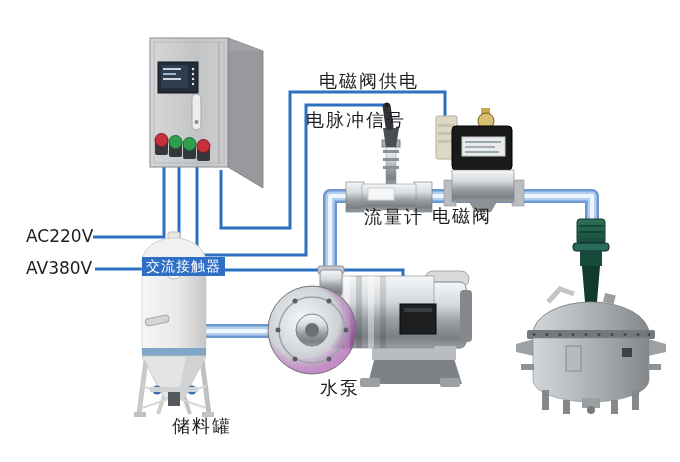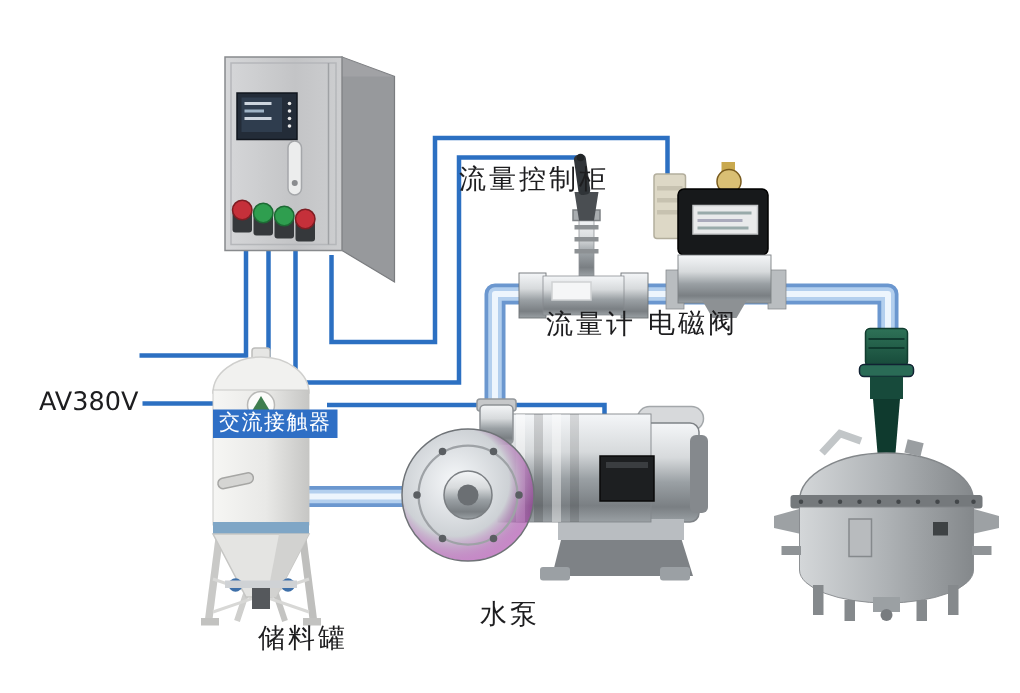--- a/index.html
+++ b/index.html
@@ -231,21 +231,23 @@
         <rect x="183" y="142" width="13" height="17" rx="2" fill="#35383b"></rect>
         <rect x="197" y="144" width="13" height="17" rx="2" fill="#35383b"></rect>
         <circle cx="161.5" cy="140" r="6.5" fill="#c5303a" stroke="#7e1d23"></circle>
         <circle cx="175.5" cy="142" r="6.5" fill="#2f9e4f" stroke="#1d6a34"></circle>
         <circle cx="189.5" cy="144" r="6.5" fill="#2f9e4f" stroke="#1d6a34"></circle>
         <circle cx="203.5" cy="146" r="6.5" fill="#c5303a" stroke="#7e1d23"></circle>
       </g>
     </g>
   </svg>
 
-  <div class="lbl cjk" style="left:306px;top:110px;">流量控制柜</div>
+  <div class="lbl cjk" style="left:319px;top:71px;">电磁阀供电</div>
+  <div class="lbl cjk" style="left:306px;top:110px;">电脉冲信号</div>
   <div class="lbl cjk" style="left:364px;top:207px;">流量计</div>
   <div class="lbl cjk" style="left:432px;top:206px;">电磁阀</div>
+  <div class="lbl latin" style="left:26px;top:227px;">AC220V</div>
   <div class="lbl latin" style="left:26px;top:259px;text-align:right;">AV380V</div>
-  <div class="lbl badge" style="left:142px;top:273px;">交流接触器</div>
+  <div class="lbl badge" style="left:142px;top:257px;">交流接触器</div>
   <div class="lbl cjk" style="left:156px;top:416px;margin-left:16px;">储料罐</div>
-  <div class="lbl cjk" style="left:320px;top:400px;">水泵</div>
+  <div class="lbl cjk" style="left:320px;top:378px;">水泵</div>
 
 </div>
 
 </body></html>

